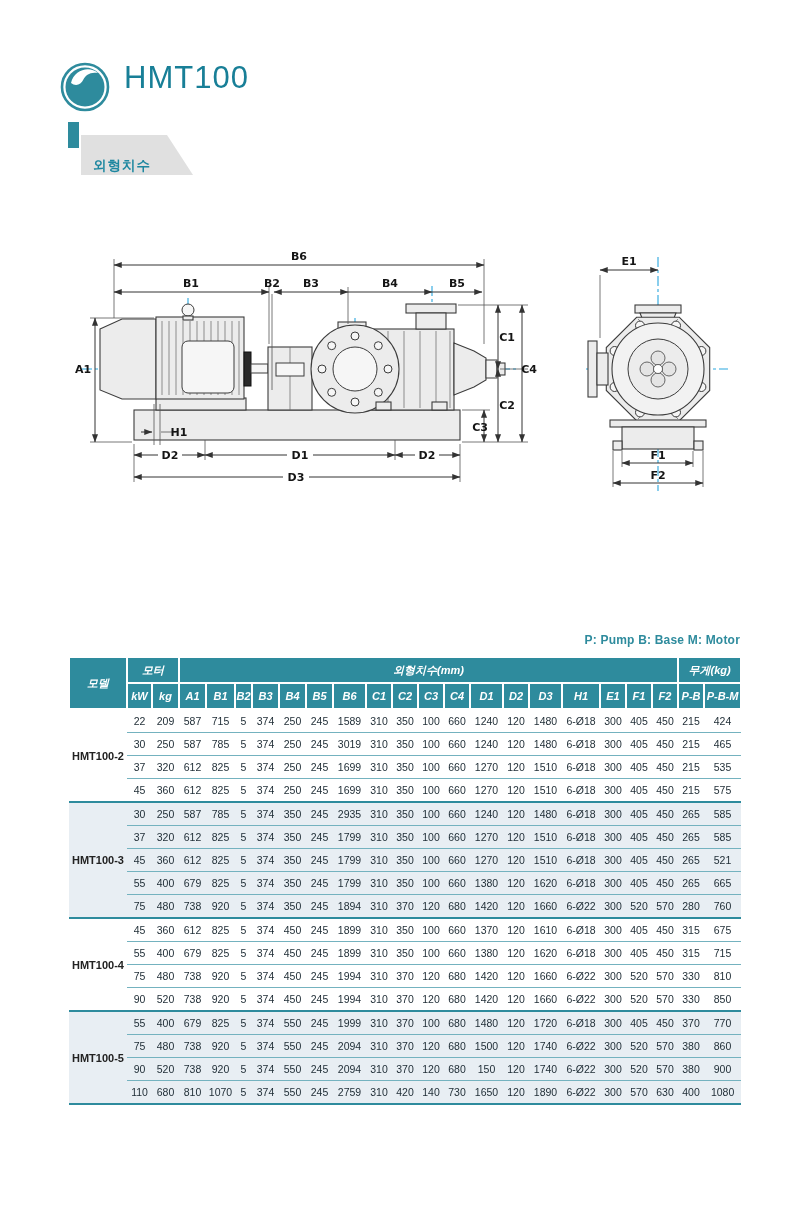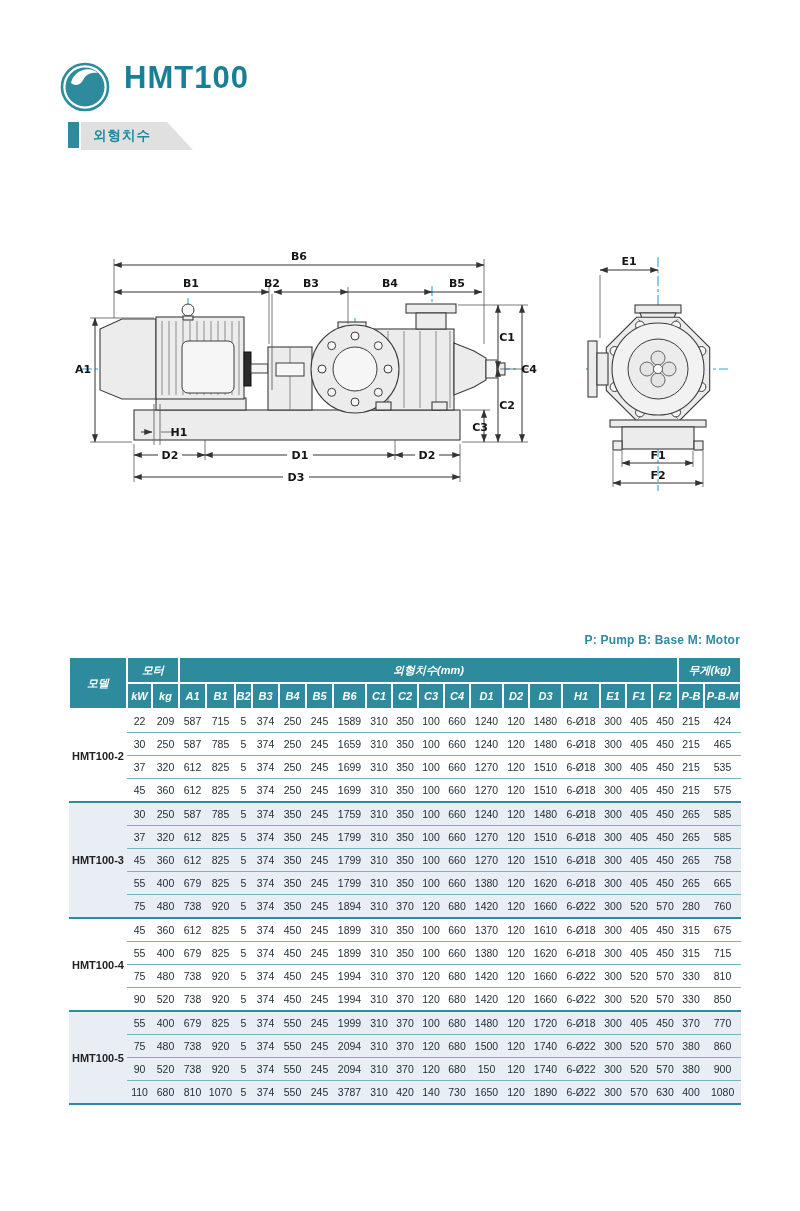--- a/index.html
+++ b/index.html
@@ -6,29 +6,29 @@
   body{
     width:800px;height:1211px;position:relative;background:#fff;
     font-family:"Liberation Sans","DejaVu Sans",sans-serif;
     -webkit-font-smoothing:antialiased;
   }
   .abs{position:absolute;}
 
   
   #logo{left:60px;top:62px;width:50px;height:50px;}
   #page-title{
-    left:124px;top:60px;font-size:31px;font-weight:bold;color:#187f97;
+    left:124px;top:60px;font-size:31px;font-weight:normal;color:#187f97;
     letter-spacing:1px;margin:0;
   }
   #section-banner{left:68px;top:122px;height:26px;display:flex;}
   #section-banner .bar{width:11px;height:26px;background:#2e8b9d;}
   #section-banner .flag{
-    margin-left:2px;width:112px;height:28px;background:#e0e0e0;
+    margin-left:2px;width:112px;height:40px;background:#e0e0e0;
     clip-path:polygon(0 0,calc(100% - 26px) 0,100% 100%,0 100%);
-    display:flex;align-items:center;
+    display:flex;align-items:flex-end;margin-top:13px;
   }
   #section-banner .flag span{
     font-size:13.5px;font-weight:bold;color:#1d87a0;padding-left:12px;letter-spacing:1px;
   }
 
   
   svg .cl{stroke:#2aa7df;stroke-width:1.1;stroke-dasharray:10 3 3 3;fill:none;}
   svg .draw{fill:#ececec;stroke:#3c3c3c;stroke-width:1.1;}
   svg .draw2{fill:#f6f6f6;stroke:#3c3c3c;stroke-width:1;}
   svg .fin{stroke:#666;stroke-width:.7;fill:none;}
@@ -360,21 +360,21 @@
         </tr>
         <tr>
           <td>30</td>
           <td>250</td>
           <td>587</td>
           <td>785</td>
           <td>5</td>
           <td>374</td>
           <td>250</td>
           <td>245</td>
-          <td>1659</td>
+          <td>3019</td>
           <td>310</td>
           <td>350</td>
           <td>100</td>
           <td>660</td>
           <td>1240</td>
           <td>120</td>
           <td>1480</td>
           <td>6-Ø18</td>
           <td>300</td>
           <td>405</td>
@@ -433,21 +433,21 @@
         <tr class="alt">
           <td class="model-cell" rowspan="5"><span class="model-label">HMT100-3</span></td>
           <td>30</td>
           <td>250</td>
           <td>587</td>
           <td>785</td>
           <td>5</td>
           <td>374</td>
           <td>350</td>
           <td>245</td>
-          <td>1759</td>
+          <td>2935</td>
           <td>310</td>
           <td>350</td>
           <td>100</td>
           <td>660</td>
           <td>1240</td>
           <td>120</td>
           <td>1480</td>
           <td>6-Ø18</td>
           <td>300</td>
           <td>405</td>
@@ -494,21 +494,21 @@
           <td>100</td>
           <td>660</td>
           <td>1270</td>
           <td>120</td>
           <td>1510</td>
           <td>6-Ø18</td>
           <td>300</td>
           <td>405</td>
           <td>450</td>
           <td>265</td>
-          <td>758</td>
+          <td>521</td>
         </tr>
         <tr class="alt">
           <td>55</td>
           <td>400</td>
           <td>679</td>
           <td>825</td>
           <td>5</td>
           <td>374</td>
           <td>350</td>
           <td>245</td>
@@ -723,21 +723,21 @@
         </tr>
         <tr class="alt group-end">
           <td>110</td>
           <td>680</td>
           <td>810</td>
           <td>1070</td>
           <td>5</td>
           <td>374</td>
           <td>550</td>
           <td>245</td>
-          <td>3787</td>
+          <td>2759</td>
           <td>310</td>
           <td>420</td>
           <td>140</td>
           <td>730</td>
           <td>1650</td>
           <td>120</td>
           <td>1890</td>
           <td>6-Ø22</td>
           <td>300</td>
           <td>570</td>

